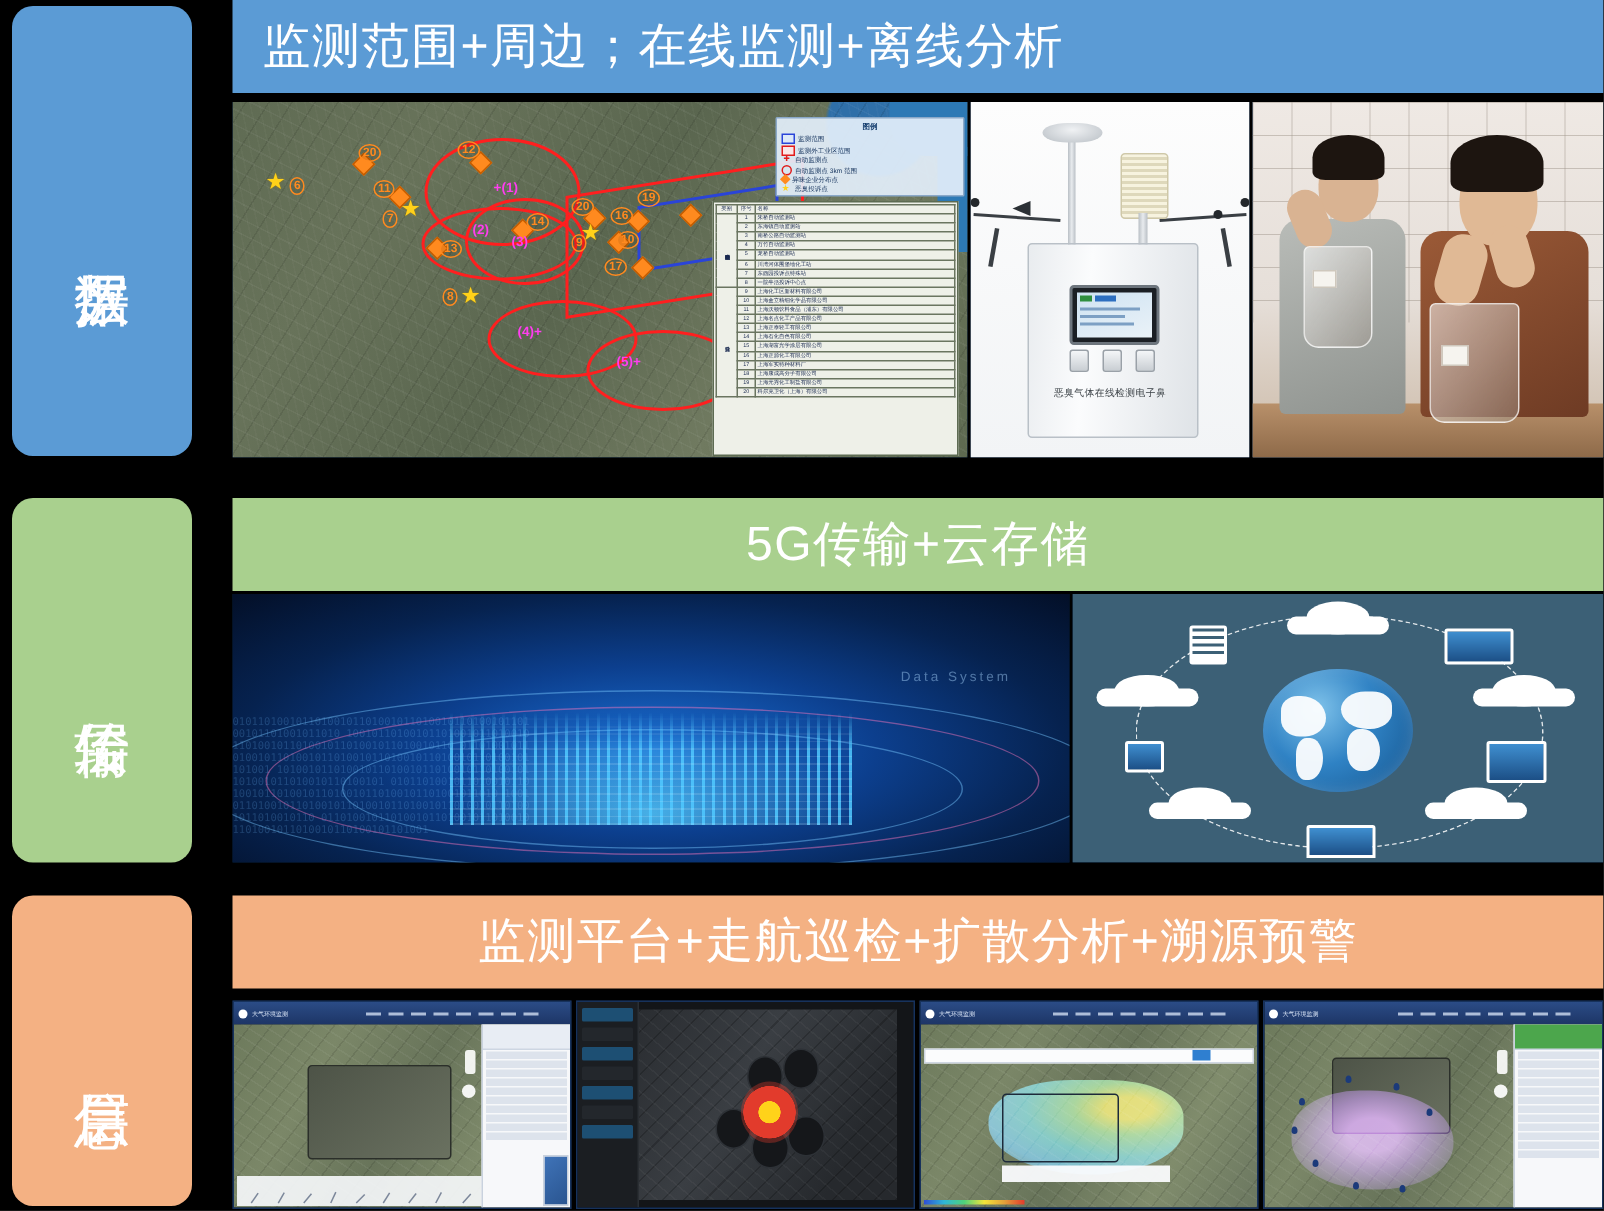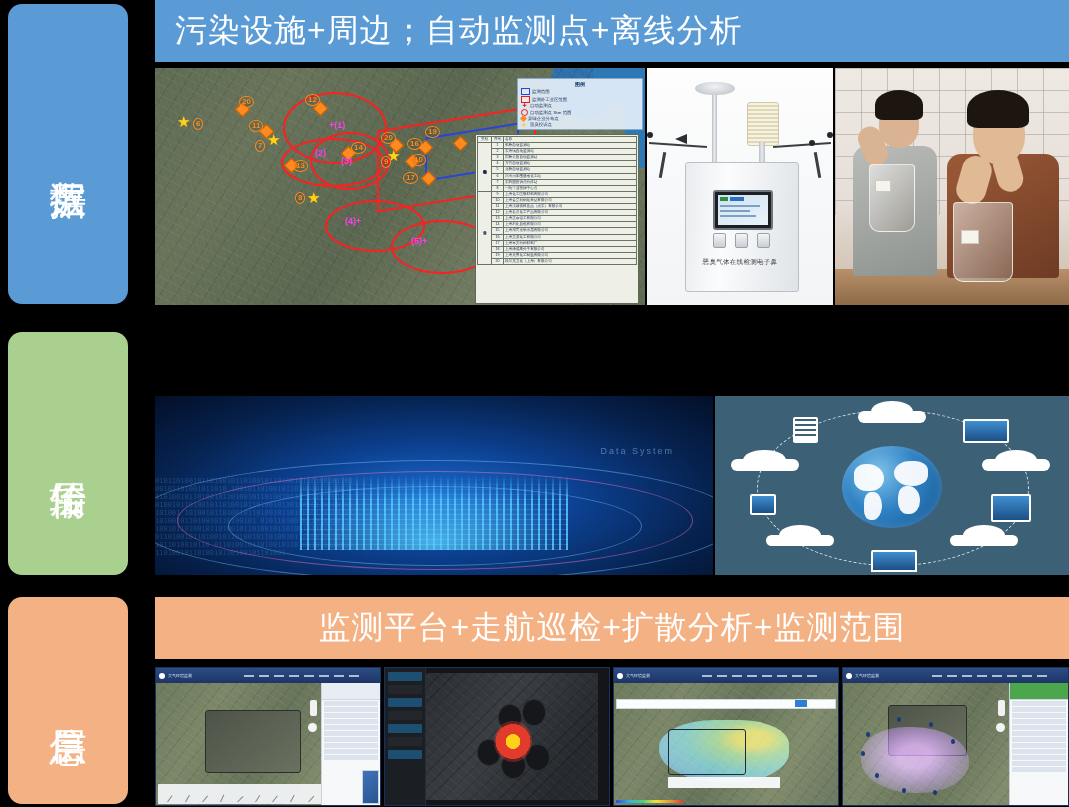--- a/index.html
+++ b/index.html
@@ -204,21 +204,21 @@
 <div id="app">
 
   <div class="layer" id="layer1">
 
     <div class="side-label" id="l1-side">
       <span class="vtext">数据层</span>
     </div>
 
     <div class="panel">
       <div class="bar left-al" id="l1-bar">
-        <span class="bartext">污染设施+周边；自动监测点+离线分析</span>
+        <span class="bartext">监测范围+周边；在线监测+离线分析</span>
       </div>
     </div>
 
     <div class="media" id="l1-media">
 
       <div class="cell" style="width:490px;height:237px;">
         <div class="mapbg"></div>
         <div class="water" style="right:0;top:0;width:52px;height:36px;border-radius:0 0 0 24px;"></div>
         <div class="water" style="right:0;top:30px;width:20px;height:70px;"></div>
 
@@ -452,20 +452,25 @@
       </div>
     </div>
   </div>
 
   <div class="layer" id="layer2">
 
     <div class="side-label" id="l2-side">
       <span class="vtext">传输层</span>
     </div>
 
+    <div class="panel">
+      <div class="bar center-al" id="l2-bar">
+        <span class="bartext">5G传输+云存储</span>
+      </div>
+    </div>
 
     <div class="media" id="l2-media">
 
       <div class="cell" style="width:558px;height:179px;">
         <div class="fivegbg"></div>
         <div class="fiveg-ring" style="left:-4%;top:36%;width:108%;height:66%;"></div>
         <div class="fiveg-ring pink" style="left:4%;top:42%;width:92%;height:54%;"></div>
         <div class="fiveg-ring" style="left:13%;top:50%;width:74%;height:44%;"></div>
         <div class="fiveg-city"></div>
         <div class="fiveg-sub">Data System</div>
@@ -523,21 +528,21 @@
   </div>
 
   <div class="layer" id="layer3">
 
     <div class="side-label" id="l3-side">
       <span class="vtext">信息层</span>
     </div>
 
     <div class="panel">
       <div class="bar center-al" id="l3-bar">
-        <span class="bartext">监测平台+走航巡检+扩散分析+监测范围</span>
+        <span class="bartext">监测平台+走航巡检+扩散分析+溯源预警</span>
       </div>
     </div>
 
     <div class="media" id="l3-media">
 
       <div class="shot" style="width:225px;height:137px;">
         <div class="topbar">
           <span class="logo"></span>
           <span class="ttl">大气环境监测</span>
           <span class="navs">

